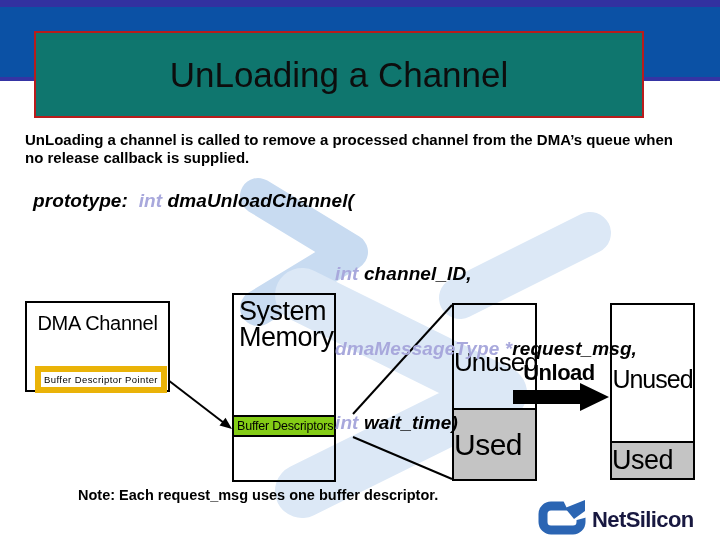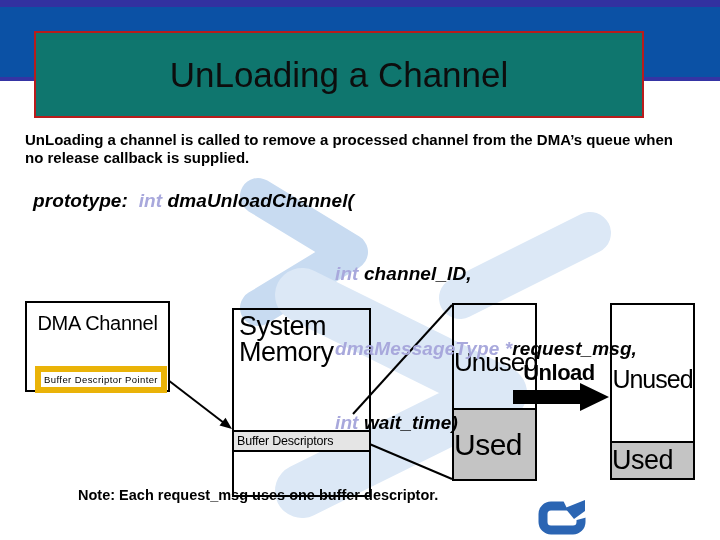--- a/index.html
+++ b/index.html
@@ -24,23 +24,23 @@
   .proto-line{position:absolute;left:33px;top:190px;}
   .proto-params{position:absolute;left:335px;top:213px;line-height:24.7px;}
   .kw{color:#A8A8DC;}
   
   .box{position:absolute;border:2px solid #000;box-sizing:border-box;z-index:3;background:transparent;}
   .dma-box{left:25px;top:301px;width:145px;height:91px;background:#fff;}
   .dma-title{text-align:center;font-size:20px;letter-spacing:-0.3px;margin-top:9px;}
   .pointer-box{position:absolute;left:8px;top:63px;width:132px;height:27px;border:6px solid #eab308;
                box-sizing:border-box;display:flex;align-items:center;justify-content:center;}
   .pointer-box span{font-size:9.5px;letter-spacing:0.4px;white-space:nowrap;}
-  .memory-box{left:232px;top:293px;width:139px;height:189px;margin-top:15px;}
+  .memory-box{left:232px;top:293px;width:104px;height:189px;}
   .memory-title{font-size:27px;line-height:0.97;letter-spacing:-0.5px;padding:3px 0 0 5px;}
-  .memory-band{position:absolute;left:0;right:0;top:120px;height:18px;background:#e5e5e5;
+  .memory-band{position:absolute;left:0;right:0;top:120px;height:18px;background:#84cc16;
                border-top:2px solid #000;border-bottom:2px solid #000;display:flex;align-items:center;}
   .memory-band span{font-size:12.5px;padding-left:3px;white-space:nowrap;letter-spacing:-0.2px;}
   .before-box{left:452px;top:303px;width:85px;height:178px;}
   .after-box{left:610px;top:303px;width:85px;height:177px;}
   .unused-label{position:absolute;left:0;right:0;text-align:center;font-size:26px;letter-spacing:-1px;}
   .before-box .unused-label{top:42px;}
   .after-box .unused-label{top:60px;font-size:25px;}
   .used-area{position:absolute;left:0;right:0;bottom:0;background:#C4C4C4;border-top:2px solid #000;
              display:flex;align-items:center;justify-content:flex-start;}
   .before-box .used-area{height:69px;font-size:30px;}
@@ -125,15 +125,16 @@
   </div>
 
   <p class="note">Note:  Each request_msg uses one buffer descriptor.</p>
 
   <div class="logo">
     <svg class="logo-icon" width="50" height="37" viewBox="0 0 50 37" aria-hidden="true">
       <rect x="5" y="8" width="38" height="24" rx="8" fill="none" stroke="#2B65B3" stroke-width="9"></rect>
       <polygon points="24,0 50,0 50,19 35,23" fill="#FFFFFF"></polygon>
       <polygon points="47,2 27,10 36,21 47,13" fill="#2B65B3"></polygon>
     </svg>
+    <span class="logo-text">NetSilicon</span>
   </div>
 
 </div>
 
 </body></html>

